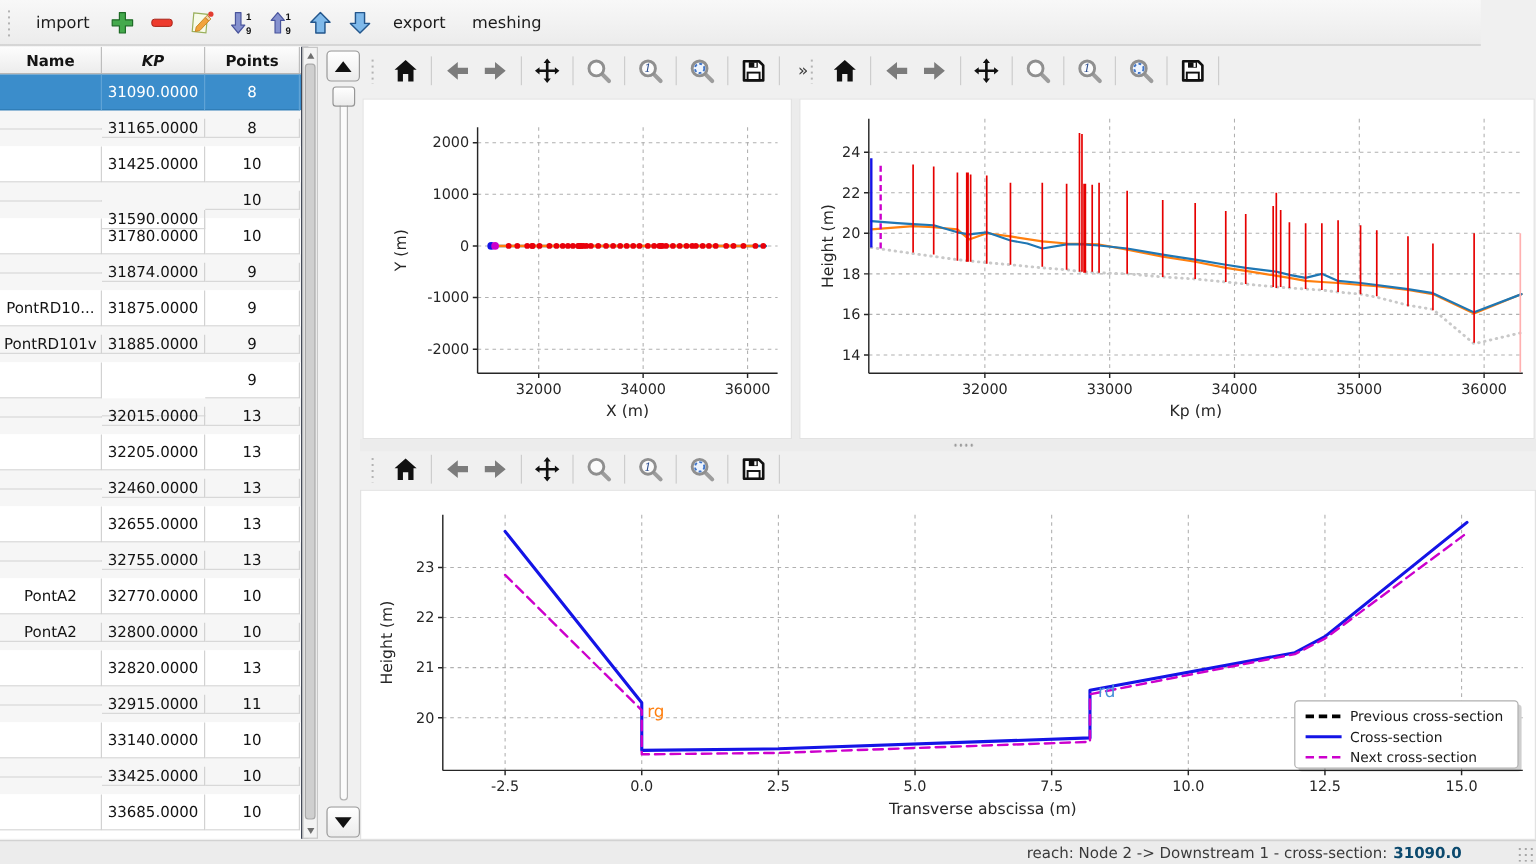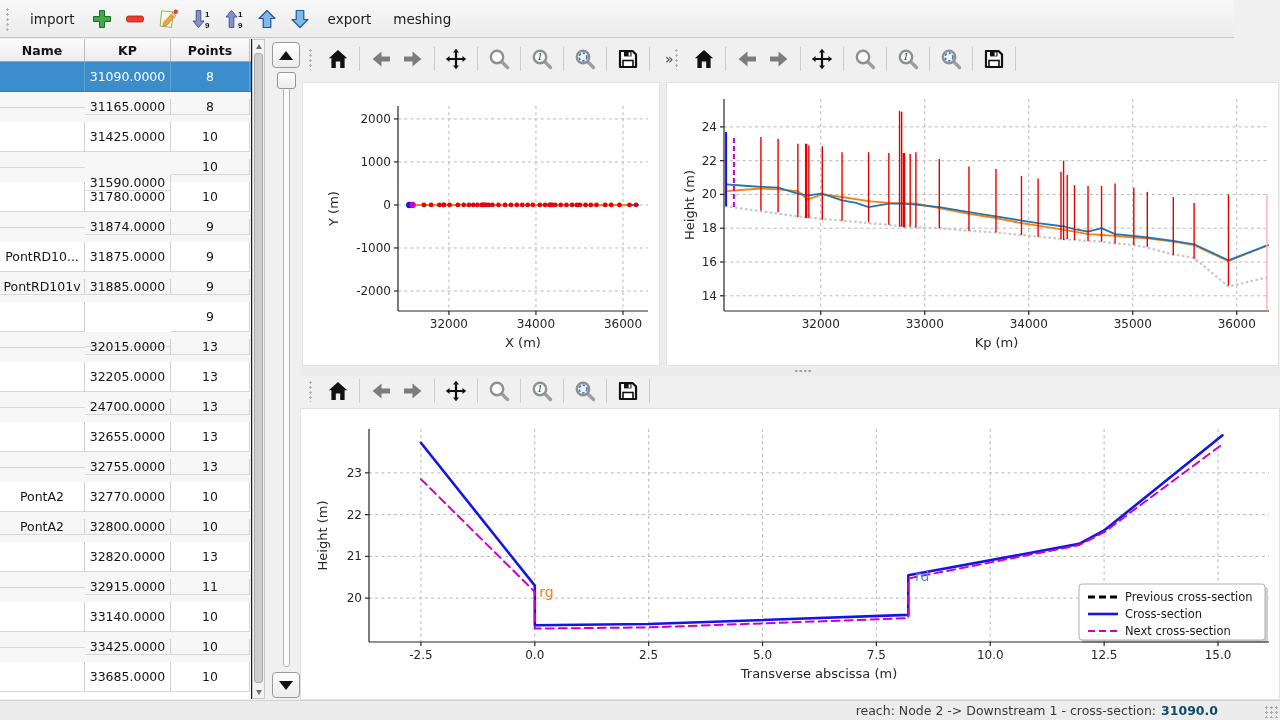--- a/index.html
+++ b/index.html
@@ -135,21 +135,21 @@
         </button>
         <button class="tb-text">export</button>
         <button class="tb-text">meshing</button>
       </div>
   </div>
 
   <div class="left-panel">
     <div class="xs-table" id="xs-table">
         <div class="xs-header">
           <div class="hc" style="width: 85px;">Name</div>
-          <div class="hc" style="width: 86px;">KP</div>
+          <div class="hc" style="width: 86px; font-style: italic;">KP</div>
           <div class="hc" style="width: 79px;">Points</div>
         </div>
         <div class="xs-row selected">
           <div class="xs-cell" style="width: 85px;"></div>
           <div class="xs-cell" style="width: 86px;">31090.0000</div>
           <div class="xs-cell" style="width: 79px;">8</div>
         </div>
         <div class="xs-row alt">
           <div class="xs-cell" style="width: 85px;"></div>
           <div class="xs-cell" style="width: 86px;">31165.0000</div>
@@ -195,21 +195,21 @@
           <div class="xs-cell" style="width: 86px;">32015.0000</div>
           <div class="xs-cell" style="width: 79px;">13</div>
         </div>
         <div class="xs-row">
           <div class="xs-cell" style="width: 85px;"></div>
           <div class="xs-cell" style="width: 86px;">32205.0000</div>
           <div class="xs-cell" style="width: 79px;">13</div>
         </div>
         <div class="xs-row alt">
           <div class="xs-cell" style="width: 85px;"></div>
-          <div class="xs-cell" style="width: 86px;">24700.0000</div>
+          <div class="xs-cell" style="width: 86px;">32460.0000</div>
           <div class="xs-cell" style="width: 79px;">13</div>
         </div>
         <div class="xs-row">
           <div class="xs-cell" style="width: 85px;"></div>
           <div class="xs-cell" style="width: 86px;">32655.0000</div>
           <div class="xs-cell" style="width: 79px;">13</div>
         </div>
         <div class="xs-row alt">
           <div class="xs-cell" style="width: 85px;"></div>
           <div class="xs-cell" style="width: 86px;">32755.0000</div>

